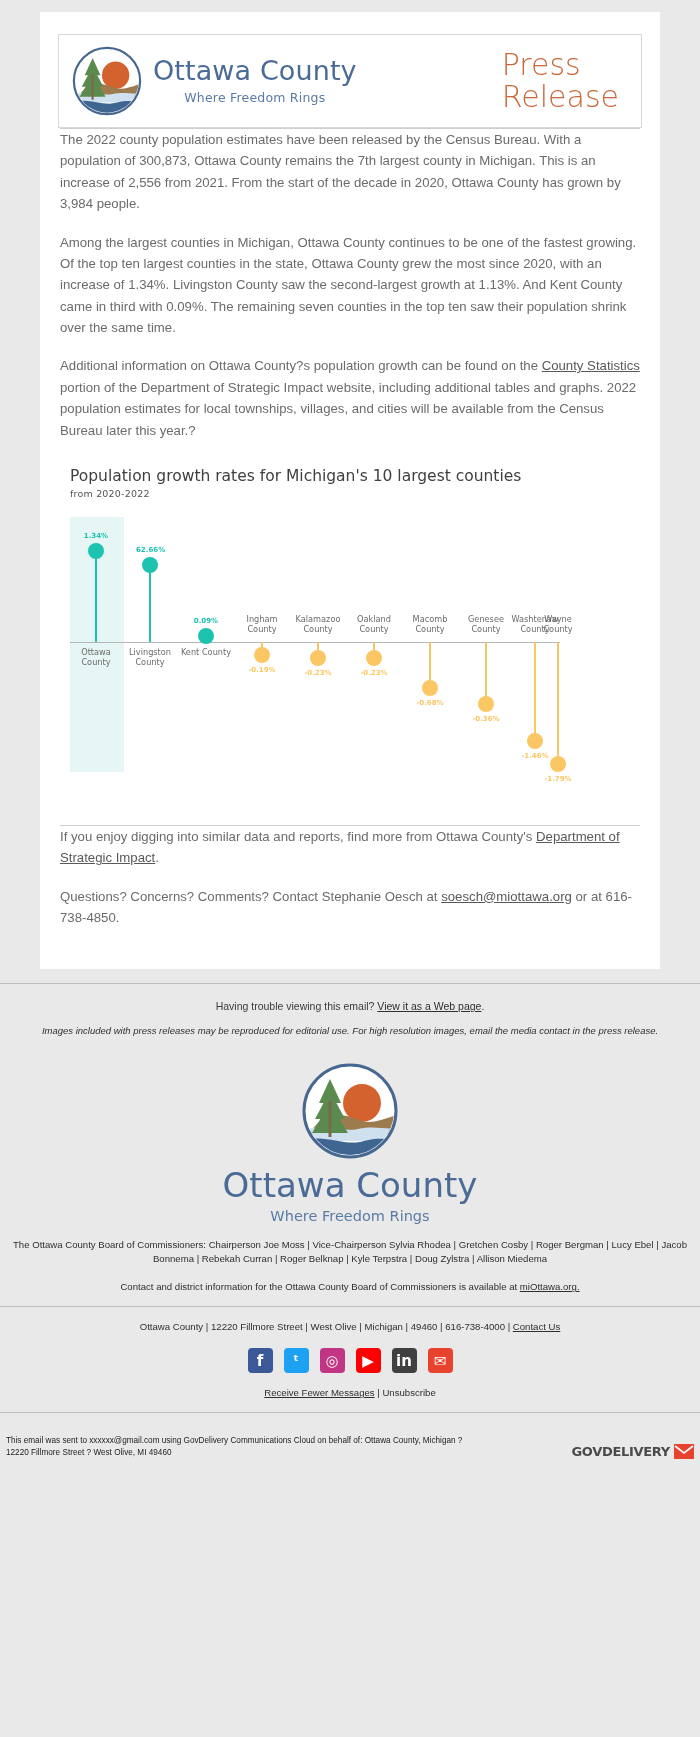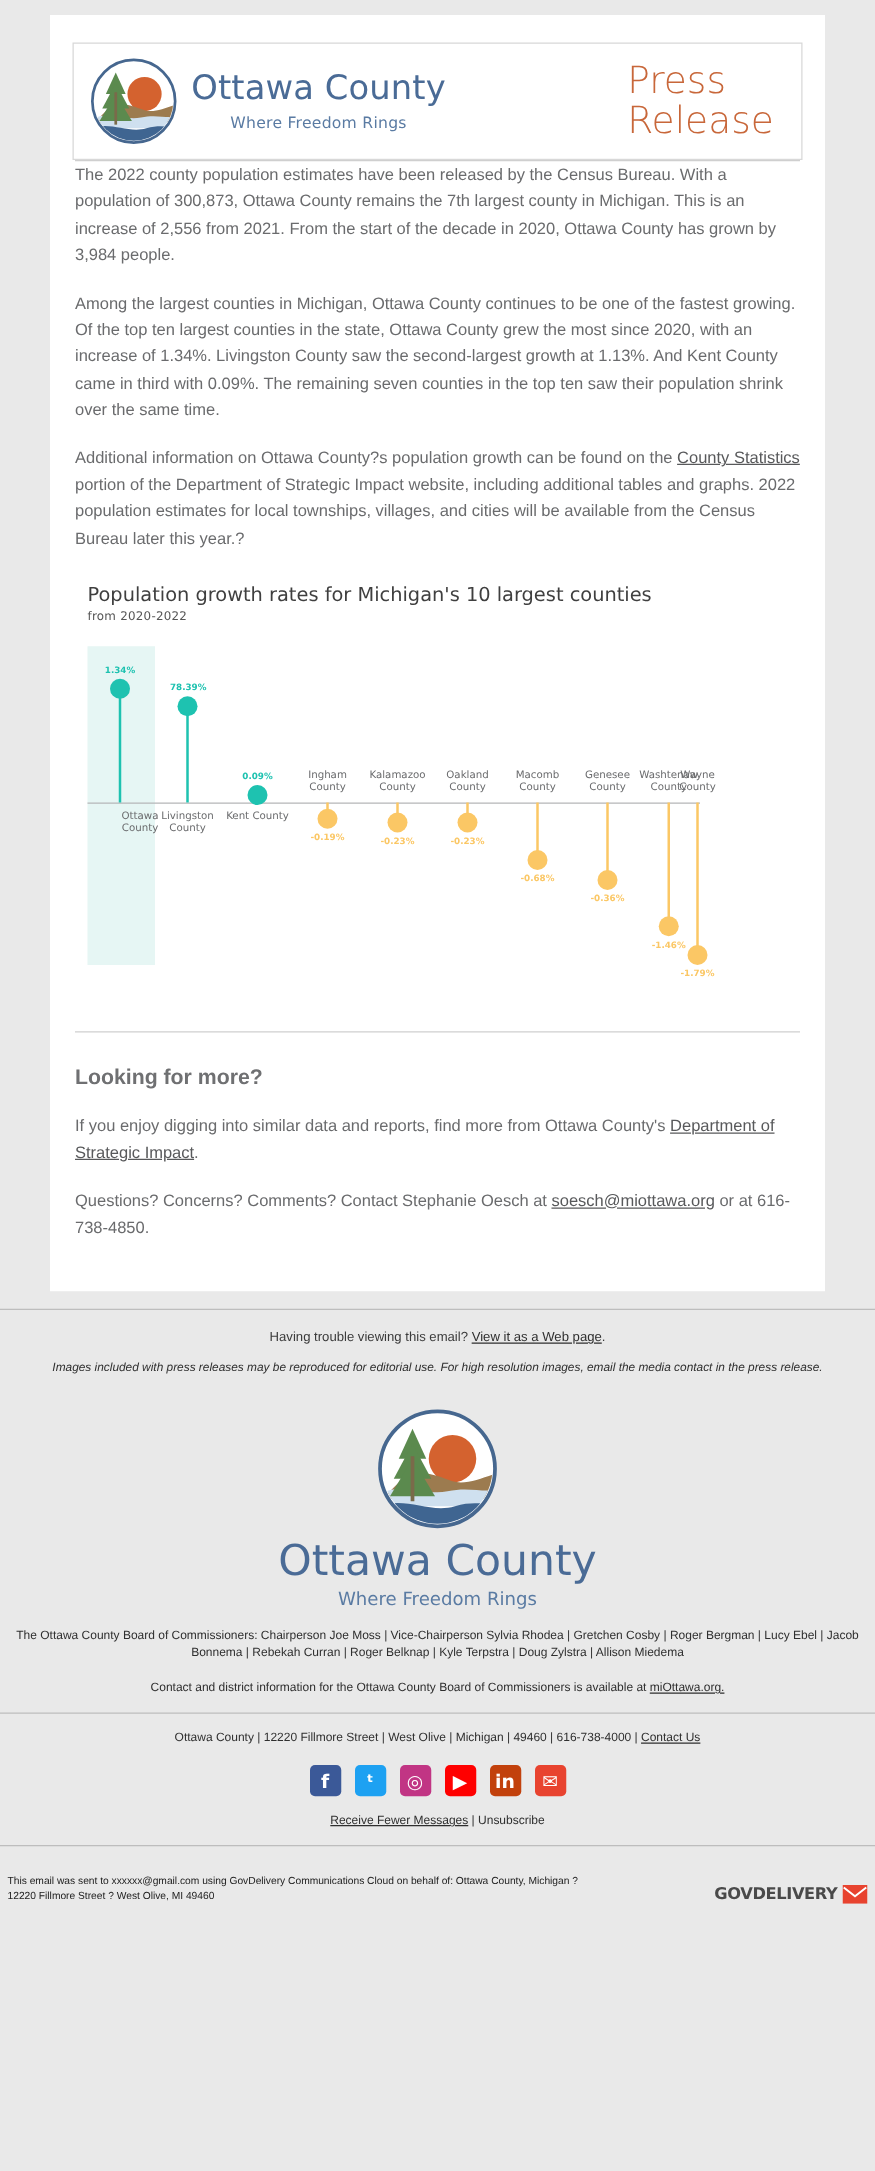--- a/index.html
+++ b/index.html
@@ -142,25 +142,25 @@
 
     <div class="chart-block">
       <div class="chart-title">Population growth rates for Michigan's 10 largest counties</div>
       <div class="chart-sub">from 2020-2022</div>
       <div class="chart" id="chart">
         <div class="chart-hl"></div>
         <div class="zero-line"></div>
       <div class="stem" style="background: rgb(30, 194, 176); left: 25.2px; top: 41.88px; height: 91.12px;"></div>
           <div class="dot" style="background: rgb(30, 194, 176); width: 16px; height: 16px; left: 18px; top: 33.88px;"></div>
           <div class="vlabel" style="color: rgb(30, 194, 176); left: 12px; width: 28px; text-align: center; top: 22.88px;">1.34%</div>
-          <div class="clabel" style="left: 16px; width: 52px; top: 138px;">Ottawa
+          <div class="clabel" style="left: 0px; width: 52px; top: 138px;">Ottawa
 County</div>
           <div class="stem" style="background: rgb(30, 194, 176); left: 79.2px; top: 56.16px; height: 76.84px;"></div>
           <div class="dot" style="background: rgb(30, 194, 176); width: 16px; height: 16px; left: 72px; top: 48.16px;"></div>
-          <div class="vlabel" style="color: rgb(30, 194, 176); left: 66px; width: 28px; text-align: center; top: 37.16px;">78.39%</div>
+          <div class="vlabel" style="color: rgb(30, 194, 176); left: 66px; width: 28px; text-align: center; top: 37.16px;">62.66%</div>
           <div class="clabel" style="left: 54px; width: 52px; top: 138px;">Livingston
 County</div>
           <div class="stem" style="background: rgb(30, 194, 176); left: 135.2px; top: 126.88px; height: 6.12px;"></div>
           <div class="dot" style="background: rgb(30, 194, 176); width: 16px; height: 16px; left: 128px; top: 118.88px;"></div>
           <div class="vlabel" style="color: rgb(30, 194, 176); left: 122px; width: 28px; text-align: center; top: 107.88px;">0.09%</div>
           <div class="clabel" style="left: 110px; width: 52px; top: 138px;">Kent County</div>
           <div class="stem" style="background: rgb(251, 199, 101); left: 191.2px; top: 133px; height: 12.92px;"></div>
           <div class="dot" style="background: rgb(251, 199, 101); width: 16px; height: 16px; left: 184px; top: 137.92px;"></div>
           <div class="vlabel" style="color: rgb(251, 199, 101); left: 178px; width: 28px; text-align: center; top: 156.92px;">-0.19%</div>
           <div class="clabel" style="left: 166px; width: 52px; top: 105px;">Ingham
@@ -192,21 +192,20 @@
 County</div>
           <div class="stem" style="background: rgb(251, 199, 101); left: 487.2px; top: 133px; height: 121.72px;"></div>
           <div class="dot" style="background: rgb(251, 199, 101); width: 16px; height: 16px; left: 480px; top: 246.72px;"></div>
           <div class="vlabel" style="color: rgb(251, 199, 101); left: 474px; width: 28px; text-align: center; top: 265.72px;">-1.79%</div>
           <div class="clabel" style="left: 462px; width: 52px; top: 105px;">Wayne
 County</div>
         </div>
     </div>
 
     <div class="rule2"></div>
-    <h2 class="sub-head">Looking for more?</h2>
 
     <p class="body"><span>If you enjoy digging into similar data and reports, find more from Ottawa County's </span><a class="inline" href="#">Department of Strategic Impact</a><span>.</span></p>
     <p class="body"><span>Questions? Concerns? Comments? Contact Stephanie Oesch at </span><a class="inline" href="#">soesch@miottawa.org</a><span> or at 616-738-4850.</span></p>
 
   </div>
 
   <div class="footer">
     <div class="fsep"></div>
 
     <div class="f-trouble"><span>Having trouble viewing this email? </span><a class="f-link" href="#">View it as a Web page</a><span>.</span></div>
@@ -241,21 +240,21 @@
 
     <div class="fsep"></div>
 
     <div class="f-addr"><span>Ottawa County | 12220 Fillmore Street | West Olive | Michigan | 49460 | 616-738-4000 | </span><a class="f-link" href="#">Contact Us</a></div>
 
     <div class="social" id="social">
         <div class="sicon" style="background: rgb(59, 89, 152);">f</div>
         <div class="sicon" style="background: rgb(29, 161, 242);">ᵗ</div>
         <div class="sicon" style="background: rgb(193, 53, 132);">◎</div>
         <div class="sicon" style="background: rgb(255, 0, 0);">▶</div>
-        <div class="sicon" style="background: #c2410c;">in</div>
+        <div class="sicon" style="background: #404040;">in</div>
         <div class="sicon" style="background: rgb(232, 67, 47);">✉</div>
       </div>
 
     <div class="f-fewer"><a class="f-link" href="#">Receive Fewer Messages</a><span> | </span><a href="#" style="color:#2f2f2f;text-decoration:none">Unsubscribe</a></div>
 
     <div class="fsep"></div>
     <div class="gd-bar">
       <div class="gd-text">
         <div>This email was sent to xxxxxx@gmail.com using GovDelivery Communications Cloud on behalf of: Ottawa County, Michigan ?</div>
         <div>12220 Fillmore Street ? West Olive, MI 49460</div>

